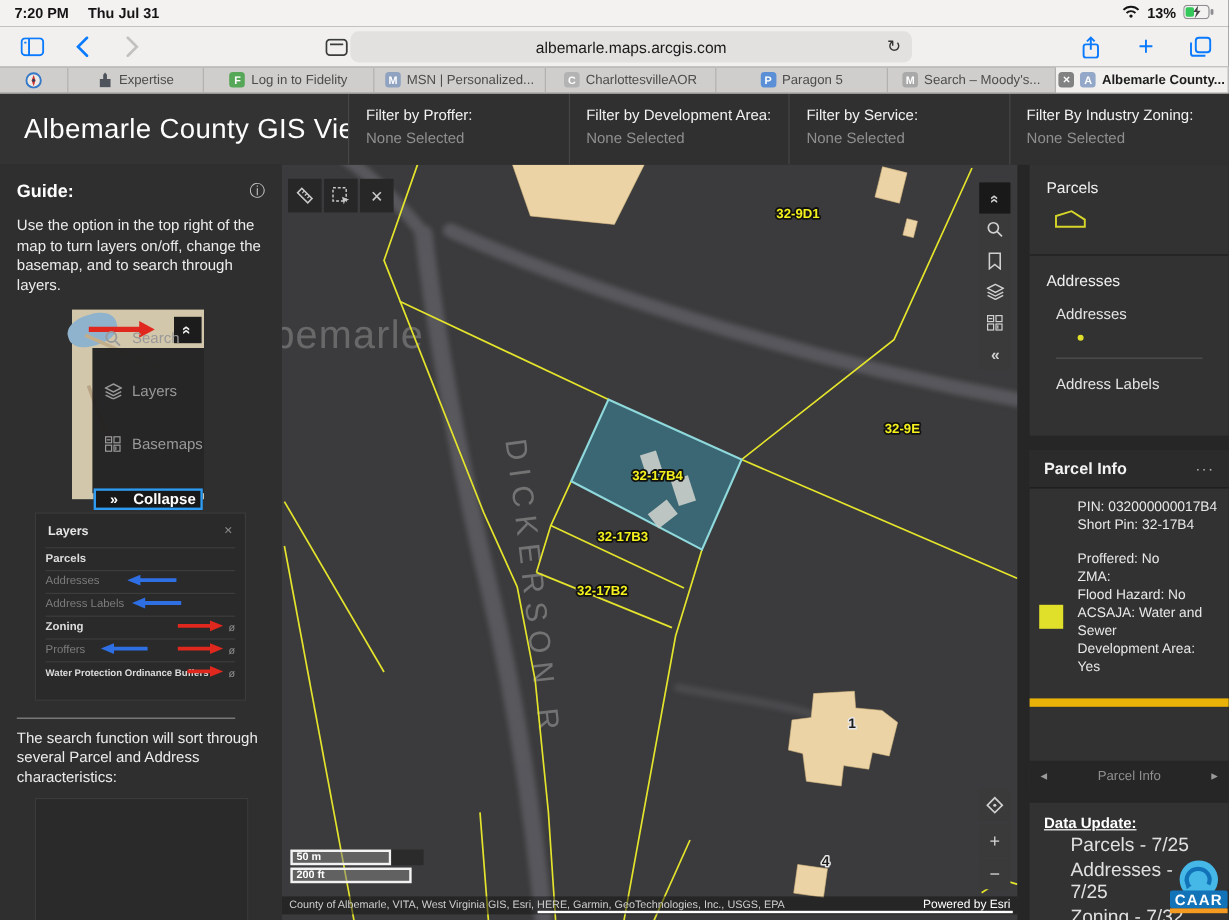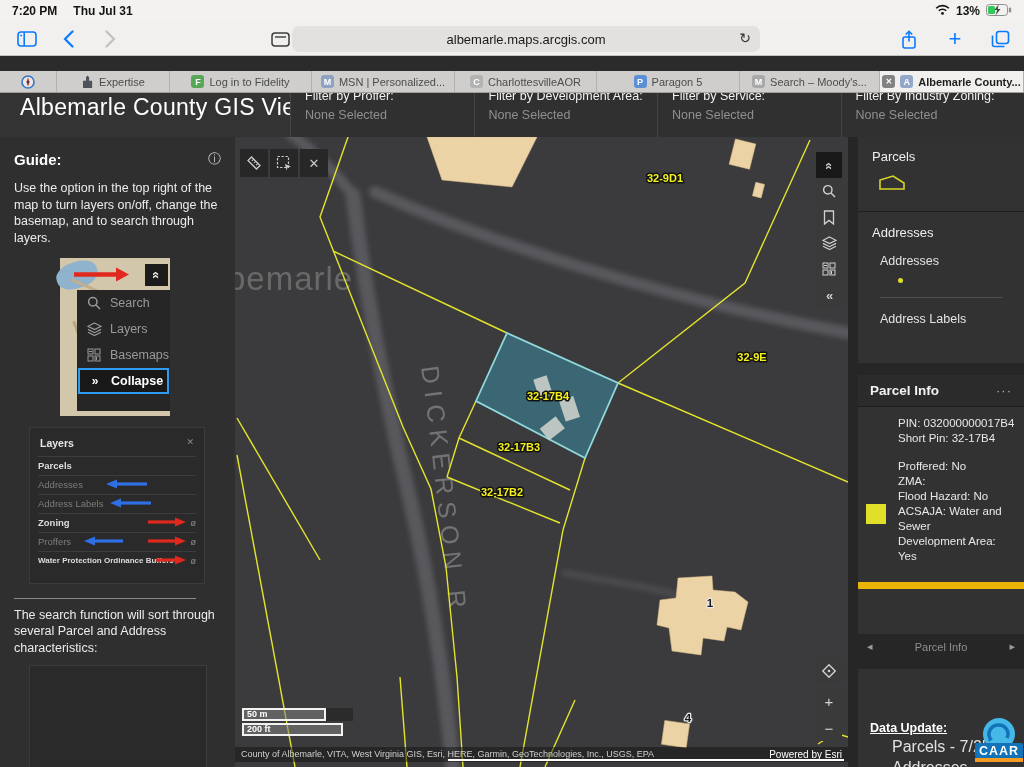--- a/index.html
+++ b/index.html
@@ -21,21 +21,21 @@
   .tb-icon { position:absolute; top:0; height:34px; display:flex; align-items:center; justify-content:center; }
   .url-bar { position:absolute; left:292px; top:4px; width:468px; height:26px; background:#e2e1df;
     border-radius:7px; display:flex; align-items:center; justify-content:center;
     font-size:13px; color:#1a1a1a; }
   .url-reload { position:absolute; right:9px; top:4px; font-size:14px; color:#333; }
   .blue { color:#0a7aff; }
   .gray-chev { color:#c2c1bf; }
 
   
   .tab-bar { position:absolute; top:56px; left:0; right:0; height:22px; background:#cfcecc;
-    display:flex; z-index:28; border-bottom:1px solid #9f9e9c;margin-top:15px; }
+    display:flex; z-index:28; border-bottom:1px solid #9f9e9c; }
   .tab { height:100%; display:flex; align-items:center; justify-content:center; gap:5px;
     border-right:1px solid #b2b1af; font-size:11px; color:#4c4c4c; overflow:hidden; white-space:nowrap; }
   .tab.active { background:#f1f0ee; color:#1d1d1d; font-weight:700; }
   .fav { width:13px; height:13px; border-radius:3px; color:#fff; font-size:9px; font-weight:700;
     display:flex; align-items:center; justify-content:center; flex:0 0 auto; }
   .fav-tower { background:#4e525a; clip-path:polygon(15% 100%,15% 45%,38% 45%,38% 18%,50% 4%,62% 18%,62% 45%,85% 45%,85% 100%); border-radius:0; }
   .fav-green { background:#57a758; } .fav-bluegray { background:#8fa3c0; }
   .fav-gray { background:#b3b3b3; } .fav-blue { background:#5b8fd6; }
   .fav-gray2 { background:#a9a9a9; } .fav-alb { background:#93a7c9; }
   .tab-close { width:13px; height:13px; border-radius:3px; background:#828282; color:#fff;
@@ -62,21 +62,21 @@
   .mini1 { position:relative; width:110px; height:158px; margin:11px 0 0 46px; background:#d3c7ab; }
   .mini1 .river { position:absolute; left:-4px; top:4px; width:42px; height:26px;
     background:#8fb3cd; border-radius:45%; transform:rotate(-18deg); }
   .mini1 .mroad1 { position:absolute; left:8px; top:34px; width:70px; height:3px; background:#c3ae8c; transform:rotate(24deg); }
   .mini1 .mroad2 { position:absolute; left:-6px; top:90px; width:60px; height:3px; background:#b8a485; transform:rotate(70deg); }
   .mini1-btn { position:absolute; right:2px; top:6px; width:23px; height:22px; background:#1c1c1c;
     color:#f0f0f0; display:flex; align-items:center; justify-content:center; }
   .chev-up { display:inline-block; transform:rotate(90deg); font-size:13px; font-weight:700; letter-spacing:-1px; }
   .mini1-arrow { position:absolute; left:13px; top:9px; }
   .mini1-menu { position:absolute; left:17px; right:0; top:32px; bottom:5px;
-    background:rgba(33,33,33,.97); display:flex; flex-direction:column; justify-content:flex-start; }
+    background:rgba(33,33,33,.97); display:flex; flex-direction:column; justify-content:center;gap:30px; }
   .m1-row { display:flex; align-items:center; gap:8px; padding-left:9px; height:26px;
     color:#999; font-size:12.5px; }
   .m1-row.collapse-row { border:2px solid #2f9bf0; background:#181818; color:#fff; font-weight:700; margin:0 1px; padding-left:7px; }
   .m1-ic { width:16px; display:flex; justify-content:center; color:#9a9a9a; }
 
   .mini2 { position:relative; margin:11px 0 0 15px; width:176px; background:#2a2a2a;
     border:1px solid #3b3b3b; padding:7px 8px 13px; }
   .m2-head { display:flex; justify-content:space-between; font-size:10.5px; font-weight:700; color:#e6e6e6; padding:2px 2px 7px; }
   .m2-x { color:#8a8a8a; font-weight:400; font-size:9px; }
   .m2-row { position:relative; height:19px; display:flex; align-items:center; border-top:1px solid #3c3c3c; font-size:9.5px; }
@@ -135,21 +135,21 @@
   .pi-body { position:relative; padding:9px 8px 8px 40px; font-size:11.5px; color:#e8e8e8;
     line-height:1.3; border-bottom:7px solid #eab308; height:182px; }
   .pi-swatch { position:absolute; left:8px; top:97px; width:20px; height:20px; background:#e0e02b; }
   .pi-spacer { height:13px; }
   .pi-fill { flex:1; }
   .pi-footer { height:25px; background:#262626; display:flex; align-items:center;
     justify-content:space-between; padding:0 9px; color:#8f8f8f; font-size:11px; }
   .pi-pager { color:#9a9a9a; font-size:11px; }
 
   .data-update { flex:1; margin-top:10px; position:relative; padding:10px 12px; overflow:hidden; }
-  .du-title { font-size:12.5px; font-weight:700; color:#fff; text-decoration:underline;margin-top:42px; }
+  .du-title { font-size:12.5px; font-weight:700; color:#fff; text-decoration:underline; }
   .du-line { font-size:16px; color:#e0e0e0; margin:3px 0 0 22px; }
   .caar { position:absolute; right:0; bottom:0; }
 </style>
 </head>
 <body>
 
 <div class="status-bar">
   <div class="status-left">
     <span>7:20 PM</span>
     <span>Thu Jul 31</span>

